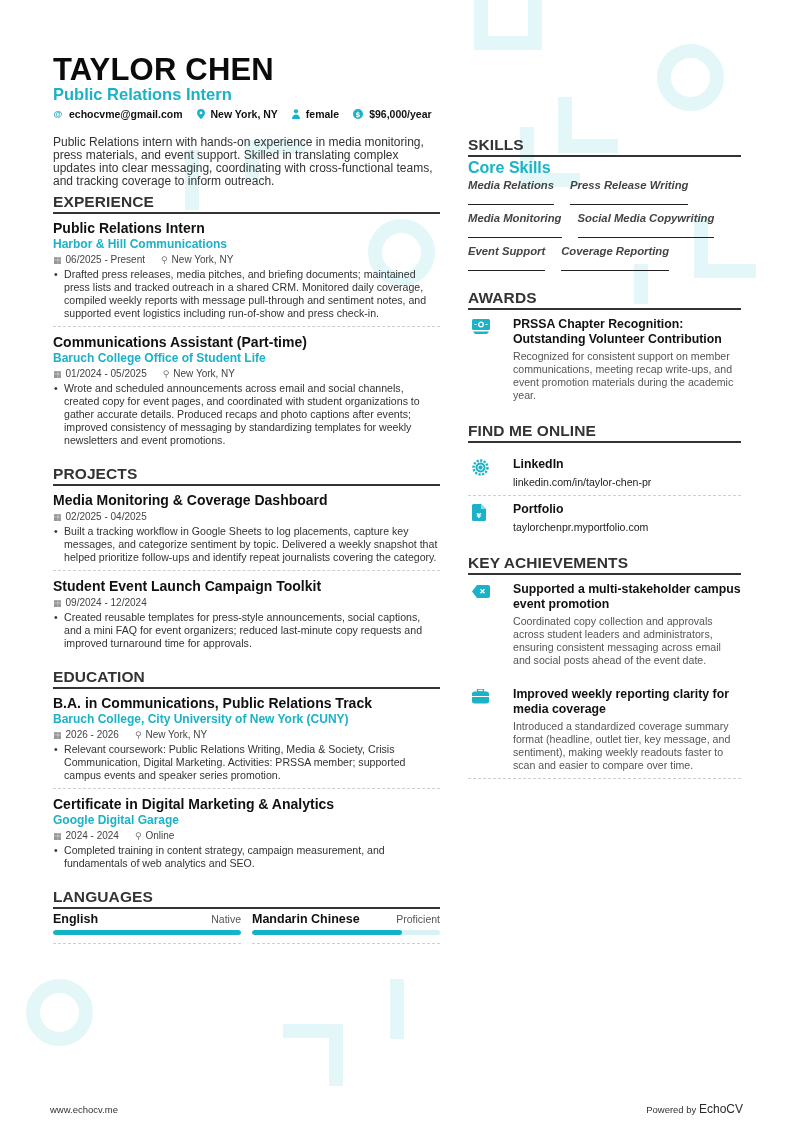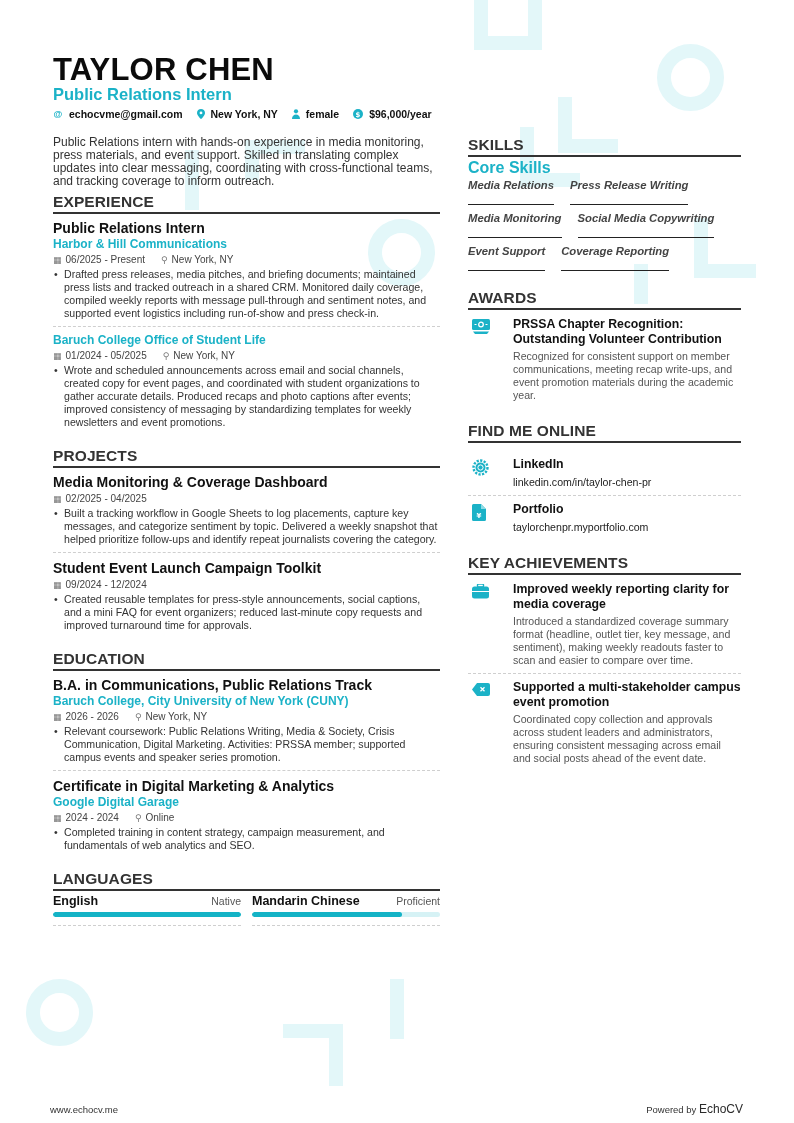--- a/index.html
+++ b/index.html
@@ -124,20 +124,21 @@
       <div class="e-org">Harbor &amp; Hill Communications</div>
       <div class="e-meta">
         <span><span class="i">▦</span><span>06/2025 - Present</span></span>
         <span><span class="i">⚲</span><span>New York, NY</span></span>
       </div>
       <ul class="e-bullets">
         <li>Drafted press releases, media pitches, and briefing documents; maintained press lists and tracked outreach in a shared CRM. Monitored daily coverage, compiled weekly reports with message pull-through and sentiment notes, and supported event logistics including run-of-show and press check-in.</li>
       </ul>
     </div>
     <div class="entry last">
+      <div class="e-title">Communications Assistant (Part-time)</div>
       <div class="e-org">Baruch College Office of Student Life</div>
       <div class="e-meta">
         <span><span class="i">▦</span><span>01/2024 - 05/2025</span></span>
         <span><span class="i">⚲</span><span>New York, NY</span></span>
       </div>
       <ul class="e-bullets">
         <li>Wrote and scheduled announcements across email and social channels, created copy for event pages, and coordinated with student organizations to gather accurate details. Produced recaps and photo captions after events; improved consistency of messaging by standardizing templates for weekly newsletters and event promotions.</li>
       </ul>
     </div>
 
@@ -262,43 +263,43 @@
             <text x="7" y="13.5" font-size="7" text-anchor="middle" fill="#fff" font-family="DejaVu Sans, sans-serif" font-weight="700">¥</text>
           </svg>
       </div>
       <div class="rbody">
         <div class="r-title">Portfolio</div>
         <div class="r-link">taylorchenpr.myportfolio.com</div>
       </div>
     </div>
 
     <div class="sec-h" style="margin-bottom:7px;">KEY ACHIEVEMENTS</div>
+    <div class="ritem last">
+      <div class="ricon">
+        <svg width="18" height="13" viewBox="0 0 18 13">
+            <path d="M5 0h11a2 2 0 0 1 2 2v9a2 2 0 0 1-2 2H5L0 6.5z" fill="#1bb2c7"></path>
+            <path d="M8.5 4.3l4 4M12.5 4.3l-4 4" stroke="#fff" stroke-width="1.3"></path>
+          </svg>
+      </div>
+      <div class="rbody">
+        <div class="r-title">Supported a multi-stakeholder campus event promotion</div>
+        <div class="r-desc">Coordinated copy collection and approvals across student leaders and administrators, ensuring consistent messaging across email and social posts ahead of the event date.</div>
+      </div>
+    </div>
     <div class="ritem">
       <div class="ricon">
         <svg width="17" height="15" viewBox="0 0 17 15">
             <rect x="5.5" y="0" width="6" height="3" rx="1" fill="none" stroke="#1bb2c7" stroke-width="1.4"></rect>
             <rect x="0" y="2.5" width="17" height="12" rx="2.5" fill="#1bb2c7"></rect>
             <rect x="0" y="7" width="17" height="1" fill="#fff"></rect>
           </svg>
       </div>
       <div class="rbody">
         <div class="r-title">Improved weekly reporting clarity for media coverage</div>
         <div class="r-desc">Introduced a standardized coverage summary format (headline, outlet tier, key message, and sentiment), making weekly readouts faster to scan and easier to compare over time.</div>
-      </div>
-    </div>
-    <div class="ritem last">
-      <div class="ricon">
-        <svg width="18" height="13" viewBox="0 0 18 13">
-            <path d="M5 0h11a2 2 0 0 1 2 2v9a2 2 0 0 1-2 2H5L0 6.5z" fill="#1bb2c7"></path>
-            <path d="M8.5 4.3l4 4M12.5 4.3l-4 4" stroke="#fff" stroke-width="1.3"></path>
-          </svg>
-      </div>
-      <div class="rbody">
-        <div class="r-title">Supported a multi-stakeholder campus event promotion</div>
-        <div class="r-desc">Coordinated copy collection and approvals across student leaders and administrators, ensuring consistent messaging across email and social posts ahead of the event date.</div>
       </div>
     </div>
   </div>
 
   <div class="footer-l">www.echocv.me</div>
   <div class="footer-r">
     <span>Powered by</span>
     <b>EchoCV</b>
   </div>
 </div>

